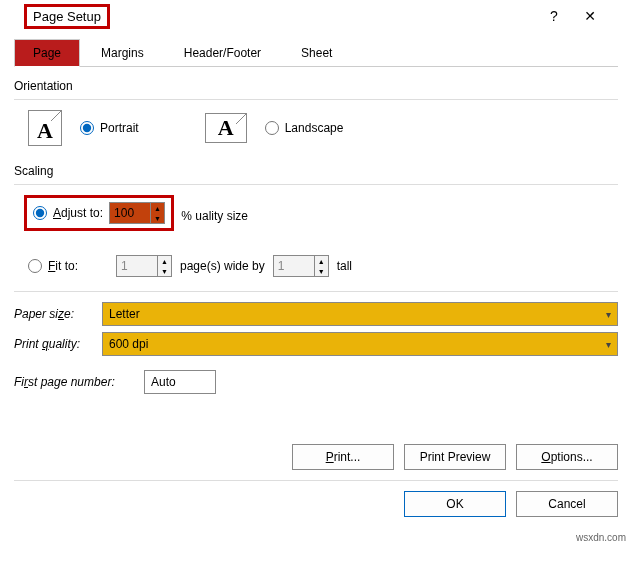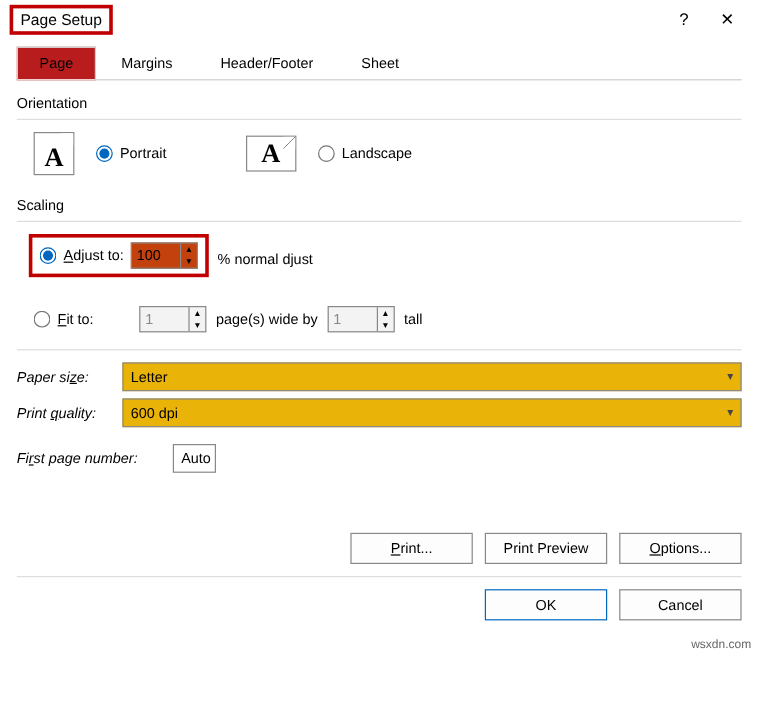--- a/index.html
+++ b/index.html
@@ -1,17 +1,17 @@
 <!DOCTYPE html>
 <html><head>
 <meta charset="utf-8">
 <style>
   * { box-sizing: border-box; font-family: "Segoe UI", Tahoma, sans-serif; font-size: 12px; }
   body { margin: 0; background: #fff; width: 632px; height: 584px; position: relative; color: #000; }
-  .titlebar { display: flex; align-items: center; height: 32px; padding: 0 8px; }
+  .titlebar { display: flex; align-items: center; height: 32px; padding: 0 24px; }
   .titlebar .title { flex: 0 0 auto; padding: 2px 6px; border: 3px solid #c00000; margin-right: auto; font-size: 13px; }
   .titlebar .sysbtn { width: 36px; text-align: center; font-size: 14px; }
   .dialog-body { padding: 6px 14px 0 14px; }
   .tabs { display: flex; border-bottom: 1px solid #ccc; gap: 2px; margin-bottom: 12px; }
   .tab { padding: 6px 18px; border: 1px solid transparent; border-bottom: none; position: relative; top: 1px; cursor: pointer; }
   .tab.active { border-color: #ccc; background: #b91c1c; border-bottom: 1px solid #fff; }
   .group-label { margin: 4px 0 6px 0; }
   .group-rule { border: none; border-top: 1px solid #ddd; margin: 0 0 10px 0; }
   .orientation-row { display: flex; align-items: center; gap: 18px; padding: 0 0 14px 14px; }
   .page-icon { width: 34px; height: 36px; border: 1px solid #888; position: relative; display: flex; align-items: flex-end; justify-content: center; padding-bottom: 3px; background: #fff; }
@@ -27,21 +27,21 @@
   .spinner input { border: none; width: 40px; padding: 0 4px; outline: none; background: transparent; }
   .spinner.disabled { background: #f3f3f3; }
   .spinner.disabled input { color: #888; }
   .spinner .buttons { display: flex; flex-direction: column; border-left: 1px solid #888; }
   .spinner .buttons span { font-size: 7px; line-height: 1; padding: 0 3px; height: 50%; display: flex; align-items: center; cursor: pointer; }
   .form-row { display: flex; align-items: center; margin: 6px 0; }
   .form-row label { width: 88px; font-style: italic; }
   .form-row.first-page label { width: 130px; }
   .combo { flex: 1; display: flex; border: 1px solid #888; height: 24px; align-items: center; padding: 0 6px; justify-content: space-between; background: #eab308; }
   .combo .chev { font-size: 10px; color: #444; }
-  .textinput { border: 1px solid #888; height: 24px; padding: 0 6px; width: 36px; display: flex; align-items: center; background: #fff; }
+  .textinput { border: 1px solid #888; height: 24px; padding: 0 6px; width: 72px; display: flex; align-items: center; background: #fff; }
   .btnrow { display: flex; justify-content: flex-end; gap: 10px; padding: 20px 14px 10px 14px; }
   .btn { min-width: 102px; height: 26px; border: 1px solid #888; background: #fdfdfd; display: inline-flex; align-items: center; justify-content: center; cursor: pointer; }
   .btn.primary { border-color: #0067c0; }
   .footer-rule { border: none; border-top: 1px solid #ddd; margin: 4px 0 0 0; }
   .watermark { position: absolute; right: 6px; bottom: 41px; font-size: 10px; color: #666; }
   .und { text-decoration: underline; }
 </style>
 </head>
 <body>
 
@@ -91,21 +91,21 @@
         <span><span class="und">A</span>djust to:</span>
       </label>
       <span class="spinner">
         <input value="100" style="">
         <span class="buttons">
             <span>▲</span>
             <span>▼</span>
           </span>
       </span>
     </span>
-    <span style="margin-left:4px;">% normal djust</span>
+    <span style="margin-left:4px;">% uality size</span>
 
     <div class="fit-row">
       <label class="radio">
         <input type="radio" name="scale" style="">
         <span><span class="und">F</span>it to:</span>
       </label>
       <span style="width:22px"></span>
       <span class="spinner disabled">
         <input disabled="" value="1" style="">
         <span class="buttons">

